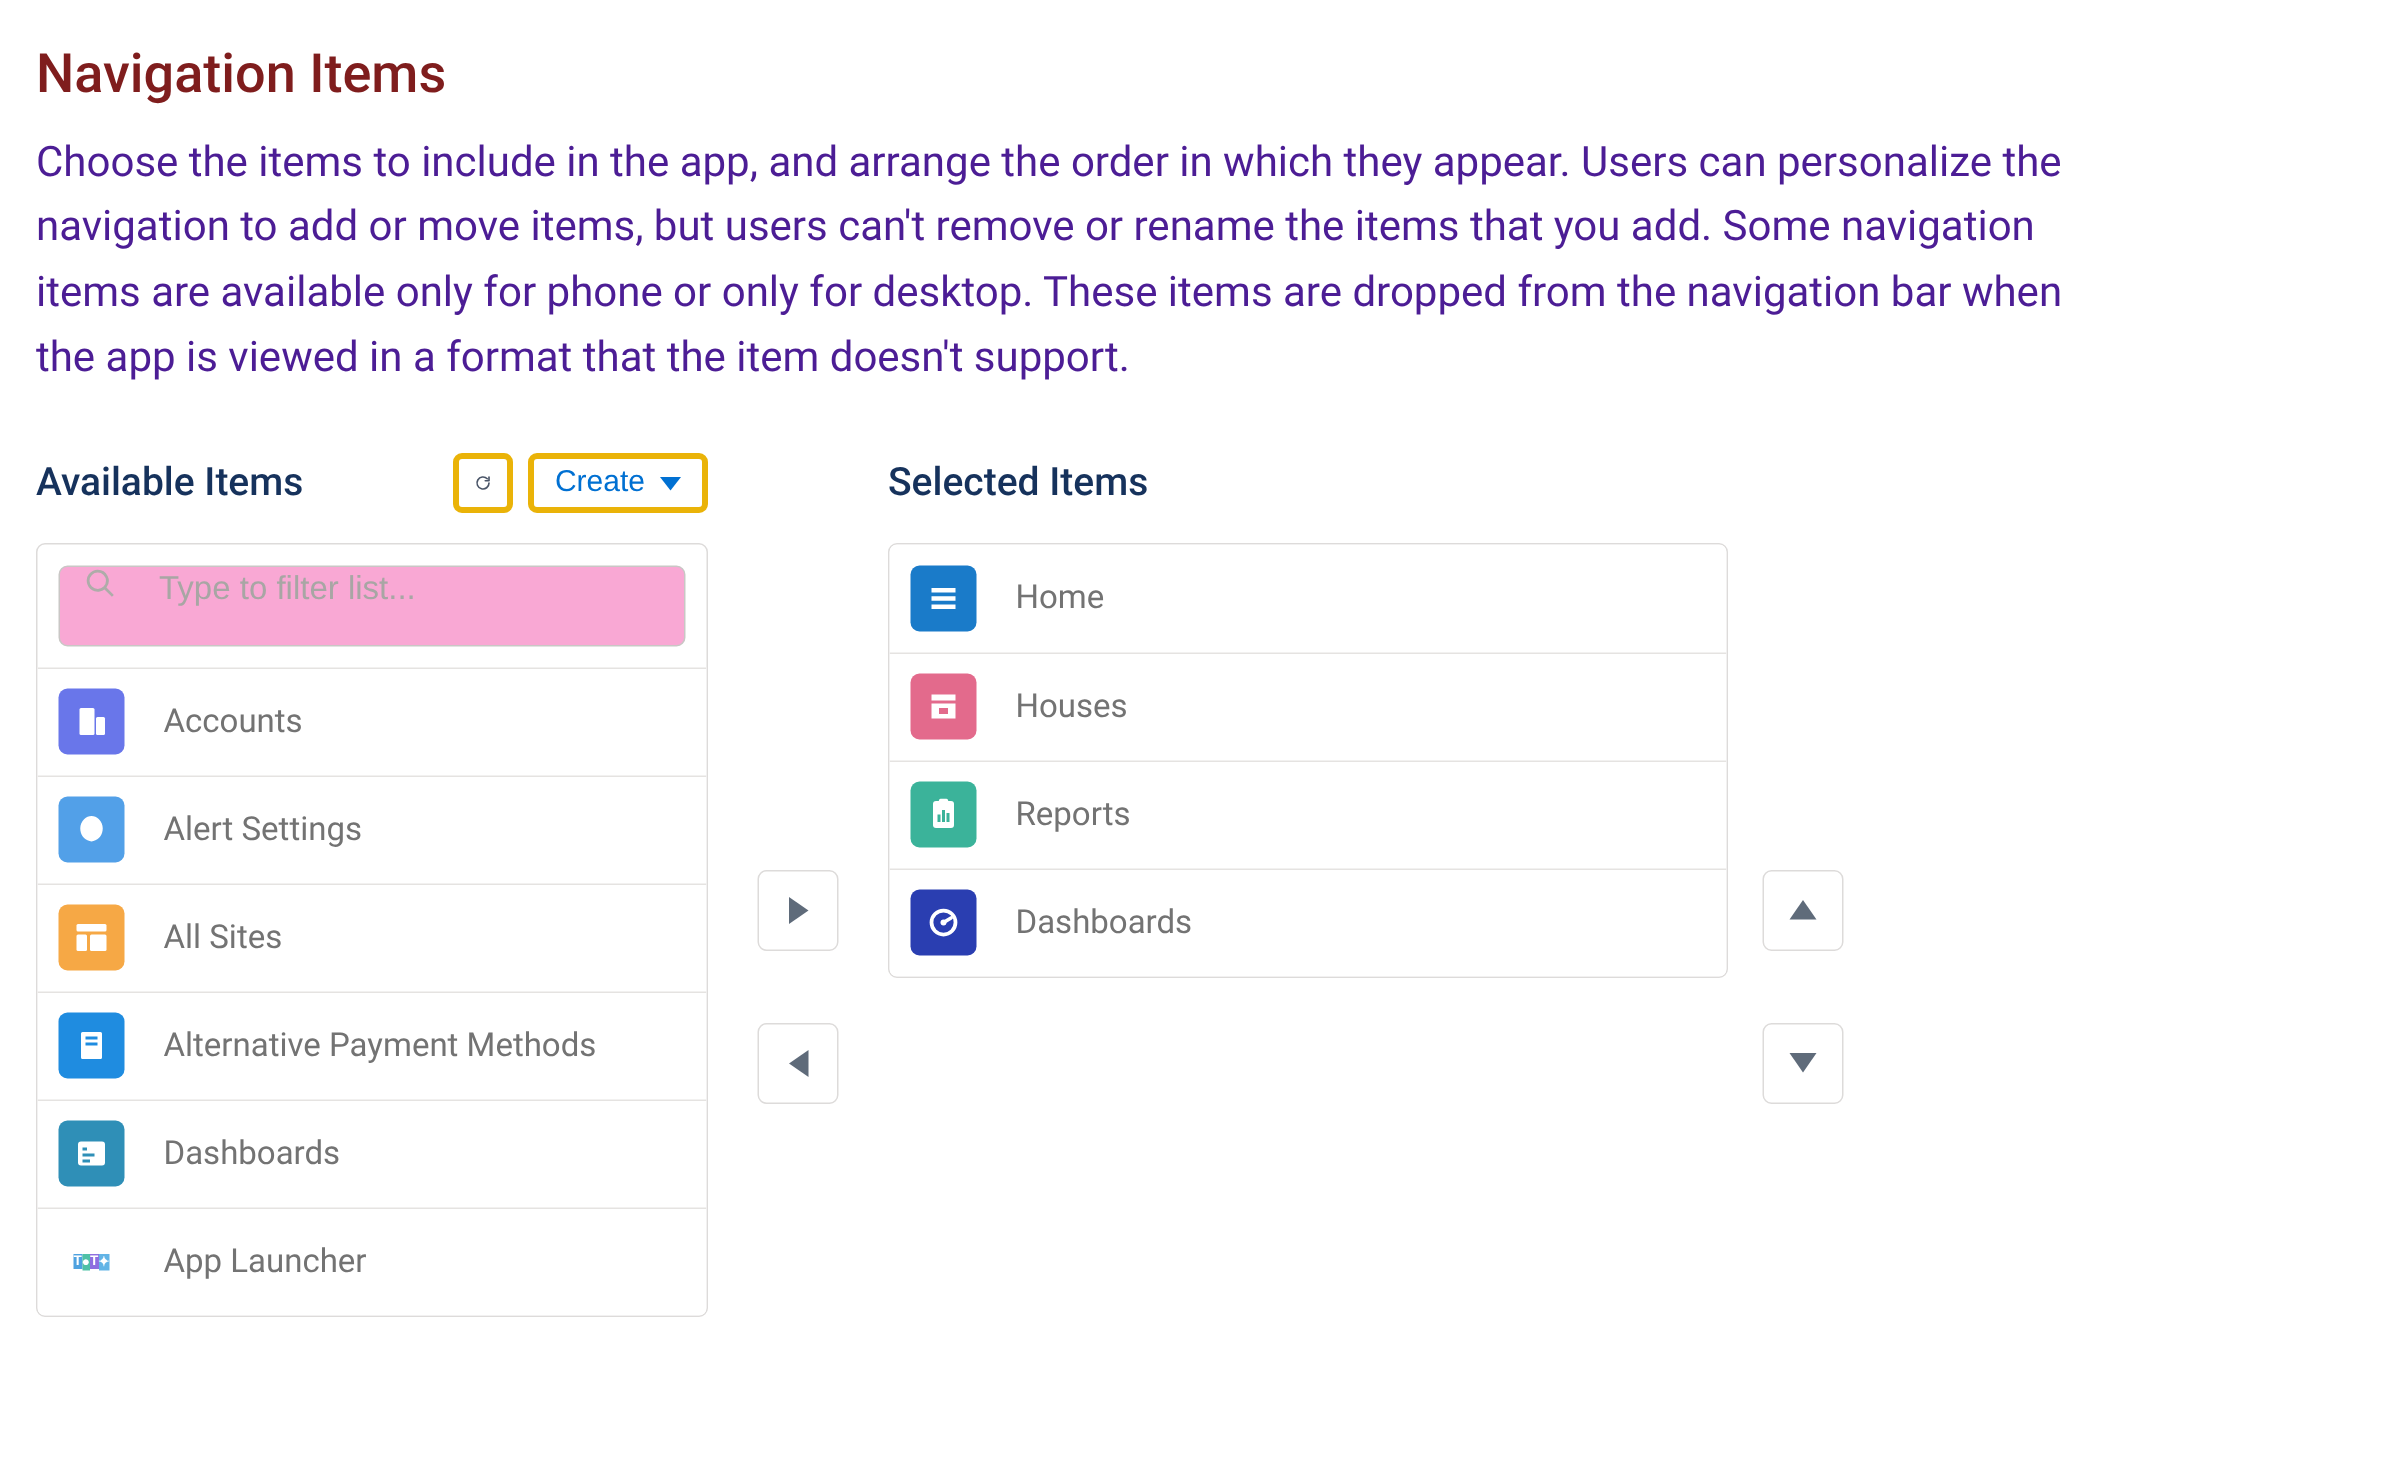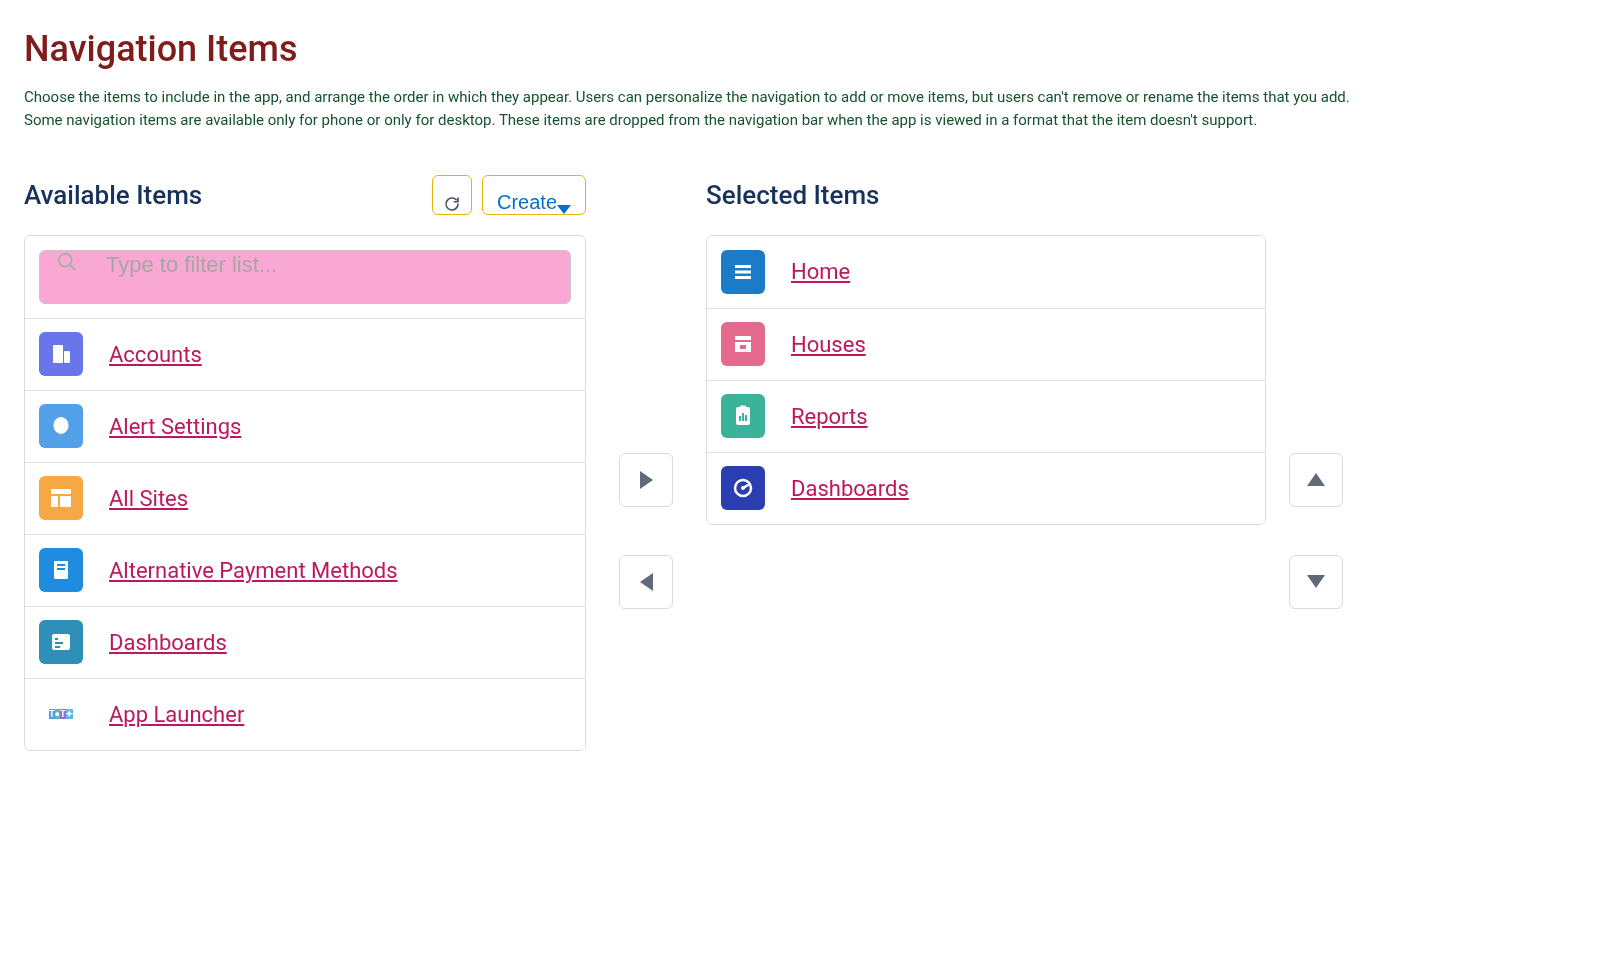--- a/index.html
+++ b/index.html
@@ -16,35 +16,35 @@
     max-width: 100%;
   }
   h1.title {
     margin: 4px 0 16px 0;
     font-size: 36px;
     font-weight: 500;
     color: #7f1d1d;
   }
   p.desc {
     margin: 0 0 40px 0;
-    font-size: 15px;
+    font-size: 28px;
     line-height: 1.55;
-    color: #14532d;
+    color: #4c1d95;
   }
   .duallist {
     display: flex;
     align-items: flex-start;
     gap: 0;
   }
   .col {
     display: flex;
     flex-direction: column;
     min-width: 0;
   }
-  .col.available { width: 562px; }
+  .col.available { width: 448px; }
   .col.selected  { width: 560px; justify-content: center; }
   .midcol {
     width: 120px;
     display: flex;
     flex-direction: column;
     align-items: center;
     justify-content: center;
     gap: 48px;
     padding-top: 280px;
   }
@@ -69,22 +69,23 @@
     font-weight: 500;
     color: #16325c;
   }
   .colheader .actions {
     display: flex;
     align-items: center;
     gap: 10px;
   }
   .btn {
     display: inline-flex;
-    align-items: flex-end;
-    border: 1px solid #eab308;
+    align-items: center;
+    gap: 10px;
+    border: 4px solid #eab308;
     background: #fff;
     border-radius: 6px;
     height: 40px;
     padding: 0 14px;
     font-size: 20px;
     color: #0070d2;
     cursor: pointer;
   }
   .btn.iconbtn {
     padding: 0 10px;
@@ -148,22 +149,21 @@
     width: 44px; height: 44px;
     border-radius: 6px;
     display: flex;
     align-items: center;
     justify-content: center;
     flex: 0 0 44px;
   }
   .item .iconbox svg { width: 24px; height: 24px; fill: #fff; }
   .item .label {
     font-size: 22px;
-    color: #be185d;
-    text-decoration: underline;
+    color: #737373;
   }
 
   .movebtn {
     width: 54px; height: 54px;
     border: 1px solid #dddbda;
     border-radius: 6px;
     background: #fff;
     display: flex;
     align-items: center;
     justify-content: center;

